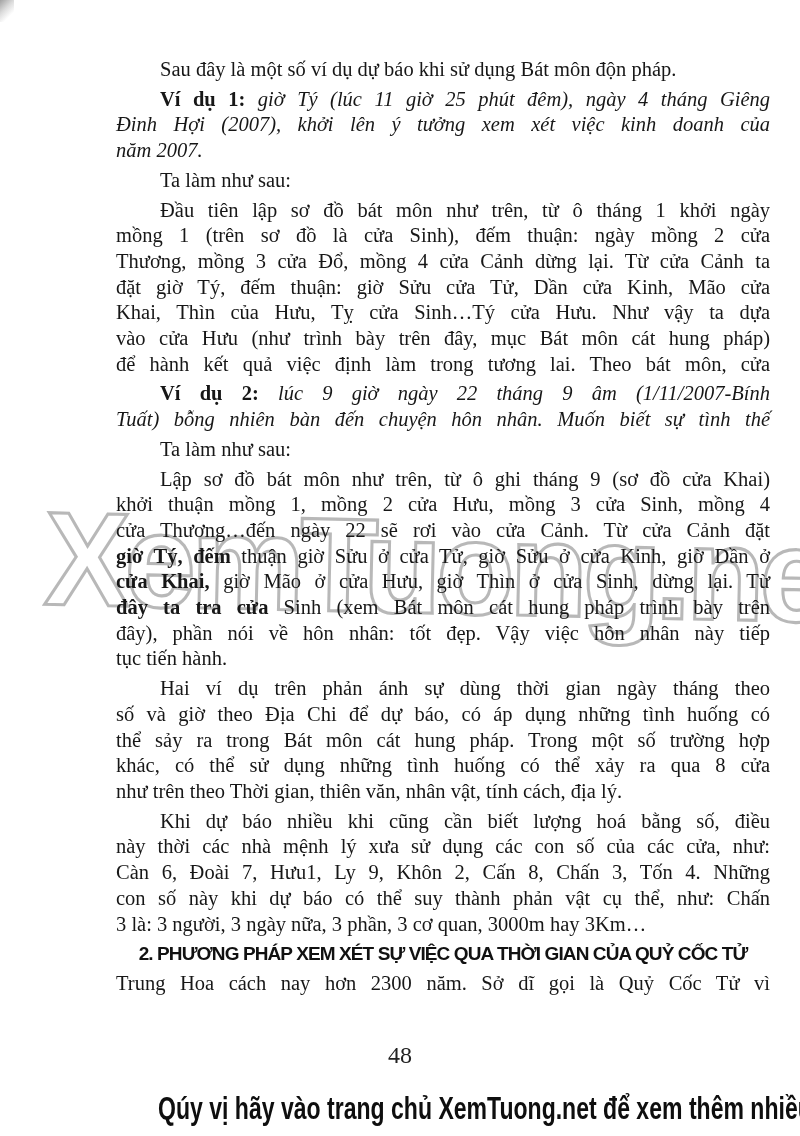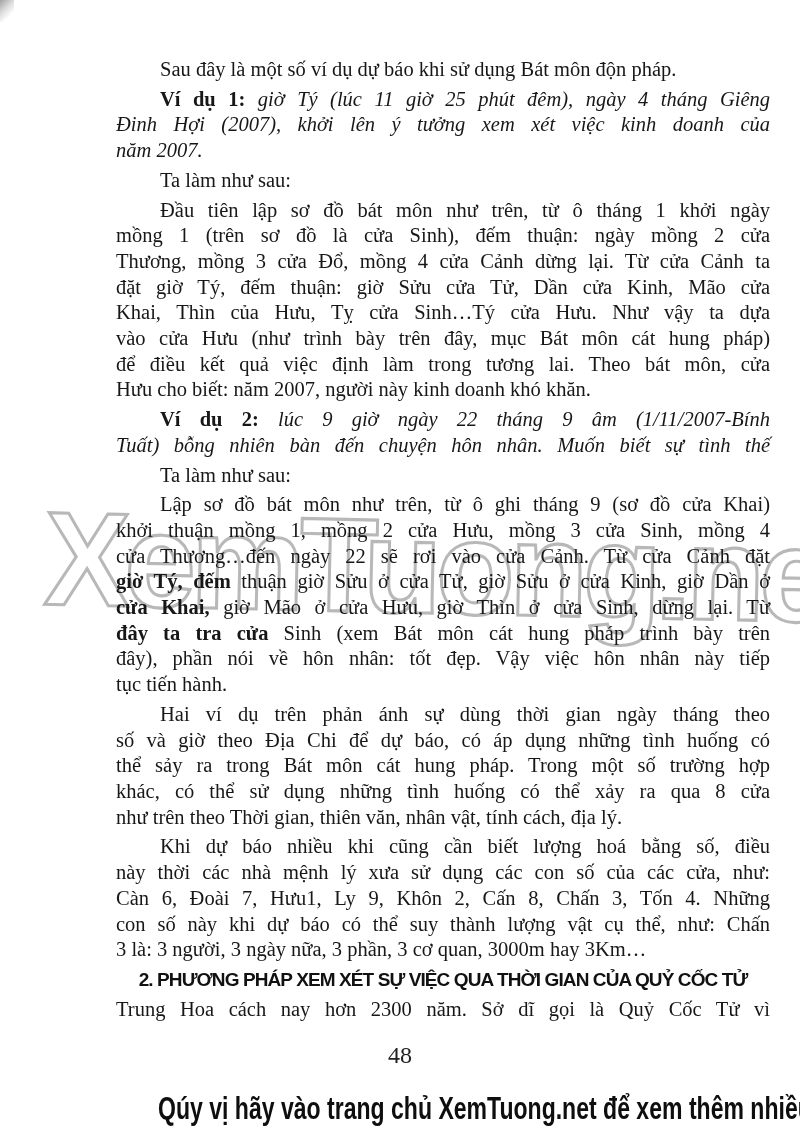--- a/index.html
+++ b/index.html
@@ -66,22 +66,21 @@
       <div class="para">
         <div class="line indent"><span class="s-n">Ta làm như sau:</span></div>
       </div>
       <div class="para">
         <div class="line just indent"><span class="s-n">Đầu tiên lập sơ đồ bát môn như trên, từ ô tháng 1 khởi ngày</span></div>
         <div class="line just"><span class="s-n">mồng 1 (trên sơ đồ là cửa Sinh), đếm thuận: ngày mồng 2 cửa</span></div>
         <div class="line just"><span class="s-n">Thương, mồng 3 cửa Đổ, mồng 4 cửa Cảnh dừng lại. Từ cửa Cảnh ta</span></div>
         <div class="line just"><span class="s-n">đặt giờ Tý, đếm thuận: giờ Sửu cửa Tử, Dần cửa Kinh, Mão cửa</span></div>
         <div class="line just"><span class="s-n">Khai, Thìn của Hưu, Tỵ cửa Sinh…Tý cửa Hưu. Như vậy ta dựa</span></div>
         <div class="line just"><span class="s-n">vào cửa Hưu (như trình bày trên đây, mục Bát môn cát hung pháp)</span></div>
-        <div class="line just"><span class="s-n">để điều kết quả việc định làm trong tương lai. Theo bát môn, cửa</span></div>
-        <div class="line"><span class="s-n">Hưu cho biết: năm 2007, người này kinh doanh khó khăn.</span></div>
+        <div class="line just"><span class="s-n">để hành kết quả việc định làm trong tương lai. Theo bát môn, cửa</span></div>
       </div>
       <div class="para">
         <div class="line just indent"><span class="s-bi">Ví dụ 2:</span><span class="s-i"> lúc 9 giờ ngày 22 tháng 9 âm (1/11/2007-Bính</span></div>
         <div class="line just"><span class="s-i">Tuất) bỗng nhiên bàn đến chuyện hôn nhân. Muốn biết sự tình thế</span></div>
       </div>
       <div class="para">
         <div class="line indent"><span class="s-n">Ta làm như sau:</span></div>
       </div>
       <div class="para">
         <div class="line just indent"><span class="s-n">Lập sơ đồ bát môn như trên, từ ô ghi tháng 9 (sơ đồ cửa Khai)</span></div>
@@ -97,21 +96,21 @@
         <div class="line just indent"><span class="s-n">Hai ví dụ trên phản ánh sự dùng thời gian ngày tháng theo</span></div>
         <div class="line just"><span class="s-n">số và giờ theo Địa Chi để dự báo, có áp dụng những tình huống có</span></div>
         <div class="line just"><span class="s-n">thể sảy ra trong Bát môn cát hung pháp. Trong một số trường hợp</span></div>
         <div class="line just"><span class="s-n">khác, có thể sử dụng những tình huống có thể xảy ra qua 8 cửa</span></div>
         <div class="line"><span class="s-n">như trên theo Thời gian, thiên văn, nhân vật, tính cách, địa lý.</span></div>
       </div>
       <div class="para">
         <div class="line just indent"><span class="s-n">Khi dự báo nhiều khi cũng cần biết lượng hoá bằng số, điều</span></div>
         <div class="line just"><span class="s-n">này thời các nhà mệnh lý xưa sử dụng các con số của các cửa, như:</span></div>
         <div class="line just"><span class="s-n">Càn 6, Đoài 7, Hưu1, Ly 9, Khôn 2, Cấn 8, Chấn 3, Tốn 4. Những</span></div>
-        <div class="line just"><span class="s-n">con số này khi dự báo có thể suy thành lượng vật cụ thể, như: Chấn</span></div>
+        <div class="line just"><span class="s-n">con số này khi dự báo có thể suy thành phản vật cụ thể, như: Chấn</span></div>
         <div class="line"><span class="s-n">3 là: 3 người, 3 ngày nữa, 3 phần, 3 cơ quan, 3000m hay 3Km…</span></div>
       </div>
       <div class="heading">2. PHƯƠNG PHÁP XEM XÉT SỰ VIỆC QUA THỜI GIAN CỦA QUỶ CỐC TỬ</div>
       <div class="para">
         <div class="line just"><span class="s-n">Trung Hoa cách nay hơn 2300 năm. Sở dĩ gọi là Quỷ Cốc Tử vì</span></div>
       </div>
     </main>
   <div class="page-number">48</div>
   <div class="footer">
     <span class="footer-inner">Qúy vị hãy vào trang chủ XemTuong.net để xem thêm nhiều mục hay khác</span>

